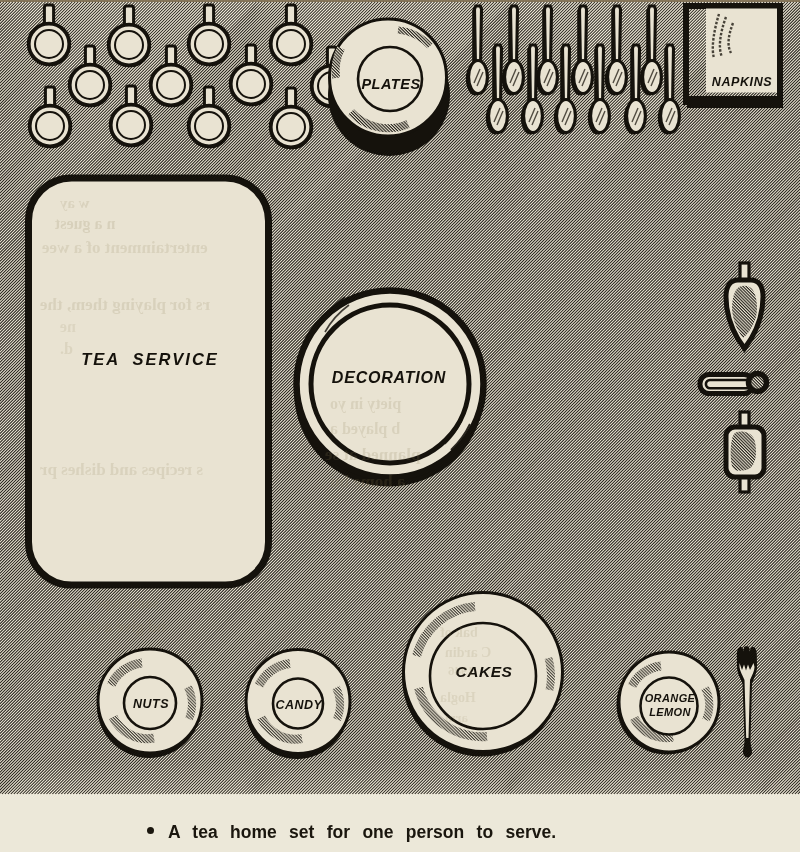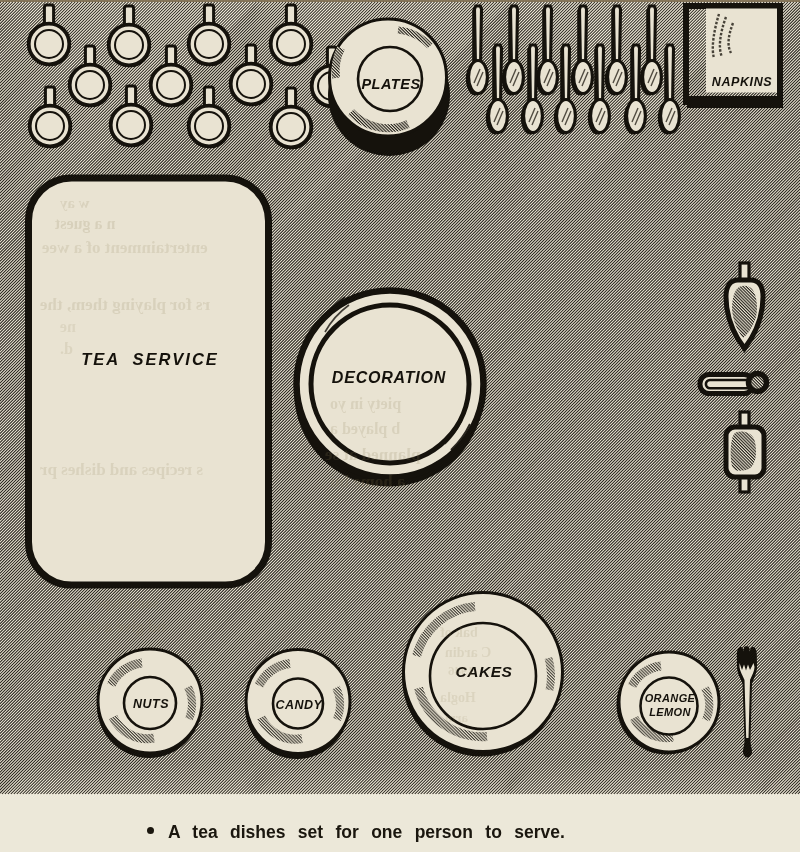--- a/index.html
+++ b/index.html
@@ -190,14 +190,14 @@
 <div class="ghost" style="left:325px;top:445px;font-size:17px;opacity:0.18;">planned at se</div>
 <div class="ghost" style="left:330px;top:472px;font-size:17px;opacity:0.17;">a home bu</div>
 <div class="ghost" style="left:440px;top:625px;font-size:14px;opacity:0.15;">bak of</div>
 <div class="ghost" style="left:445px;top:645px;font-size:14px;opacity:0.15;">C ardin</div>
 <div class="ghost" style="left:448px;top:663px;font-size:13px;opacity:0.14;">1946</div>
 <div class="ghost" style="left:440px;top:690px;font-size:14px;opacity:0.14;">Hogla</div>
 <div class="ghost" style="left:445px;top:710px;font-size:13px;opacity:0.13;">arm</div>
 <div class="cap">
       <span style="position:absolute;left:146.5px;top:9px;width:7px;height:7px;
   border-radius:50%;background:#1a160e;"></span>
-  <span style="position:absolute;left:168px;top:4px;word-spacing:7.5px;">A tea dishes set for one person to serve.</span>
+  <span style="position:absolute;left:168px;top:4px;word-spacing:7.5px;">A tea home set for one person to serve.</span>
     </div>
 </div>
 </body></html>

